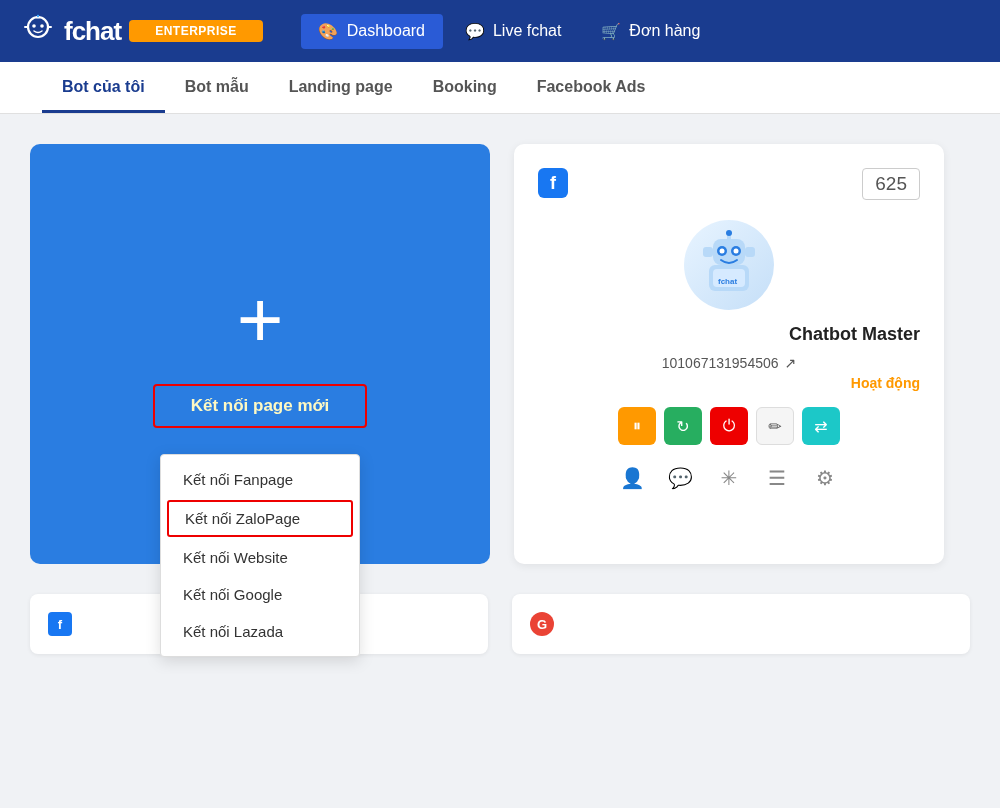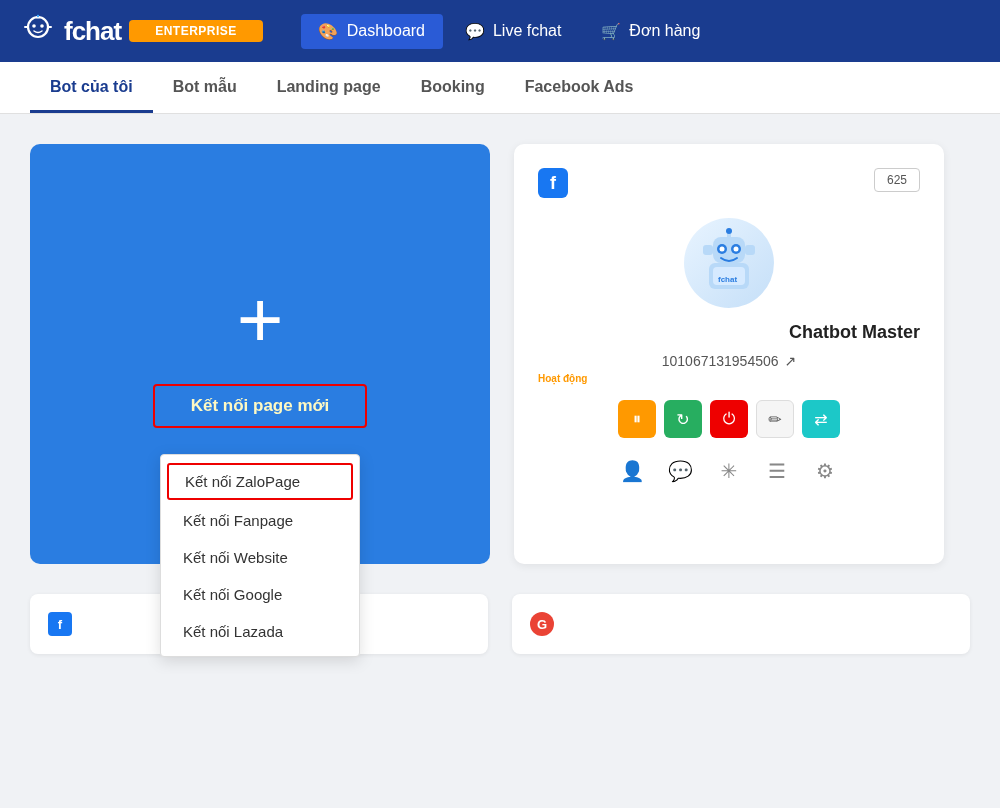--- a/index.html
+++ b/index.html
@@ -56,21 +56,21 @@
       gap: 8px;
       text-decoration: none;
     }
     .nav-item.active {
       background: #2a5bd6;
     }
 
     
     .tabs-bar {
       background: #fff;
-      padding: 0 30px;
+      padding: 0 42px;
       border-bottom: 1px solid #e0e0e0;
       display: flex;
       align-items: flex-end;
       gap: 0;
     }
     .tab-item {
       padding: 16px 20px 14px;
       font-size: 16px;
       cursor: pointer;
       color: #555;
@@ -183,21 +183,21 @@
       align-items: center;
       justify-content: center;
       color: #fff;
       font-weight: 700;
       font-size: 18px;
     }
     .bot-id-badge {
       border: 1px solid #ccc;
       border-radius: 4px;
       padding: 4px 12px;
-      font-size: 12px;
+      font-size: 19px;
       color: #555;
     }
     .bot-avatar-area {
       display: flex;
       justify-content: center;
       margin: 10px 0 14px;
     }
     .bot-avatar {
       width: 90px;
       height: 90px;
@@ -220,22 +220,22 @@
       text-align: center;
       color: #555;
       font-size: 14px;
       margin-bottom: 4px;
       display: flex;
       align-items: center;
       justify-content: center;
       gap: 6px;
     }
     .bot-status {
-      text-align: left;
-      font-size: 10px;
+      text-align: right;
+      font-size: 14px;
       font-weight: 600;
       color: #f90;
       margin-bottom: 16px;
     }
     .bot-actions-row {
       display: flex;
       gap: 8px;
       justify-content: center;
       margin-bottom: 16px;
     }
@@ -363,22 +363,22 @@
 
 <div class="main-content">
 
   <div class="add-card">
     <div class="add-plus">+</div>
     <div class="add-button-box">Kết nối page mới</div>
     <div class="add-card-footer">Đã k...</div>
   </div>
 
   <div class="dropdown-menu">
+    <div class="dropdown-item">Kết nối Fanpage</div>
     <div class="dropdown-item highlighted">Kết nối ZaloPage</div>
-    <div class="dropdown-item">Kết nối Fanpage</div>
     <div class="dropdown-item">Kết nối Website</div>
     <div class="dropdown-item">Kết nối Google</div>
     <div class="dropdown-item">Kết nối Lazada</div>
   </div>
 
   <div class="bot-card">
     <div class="bot-card-top">
       <div class="fb-icon">f</div>
       <div class="bot-id-badge">625</div>
     </div>

